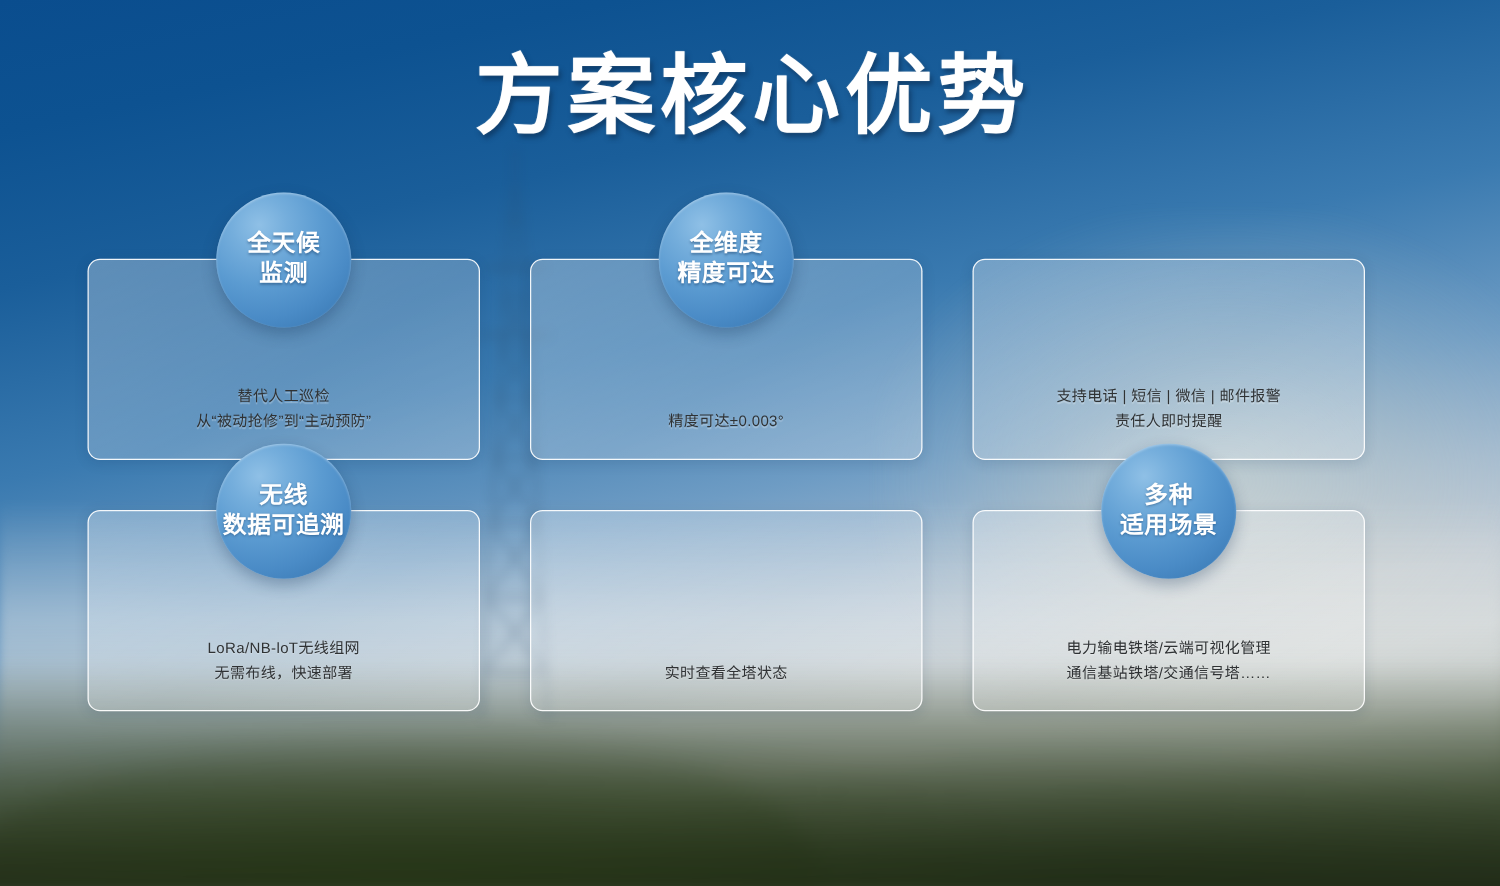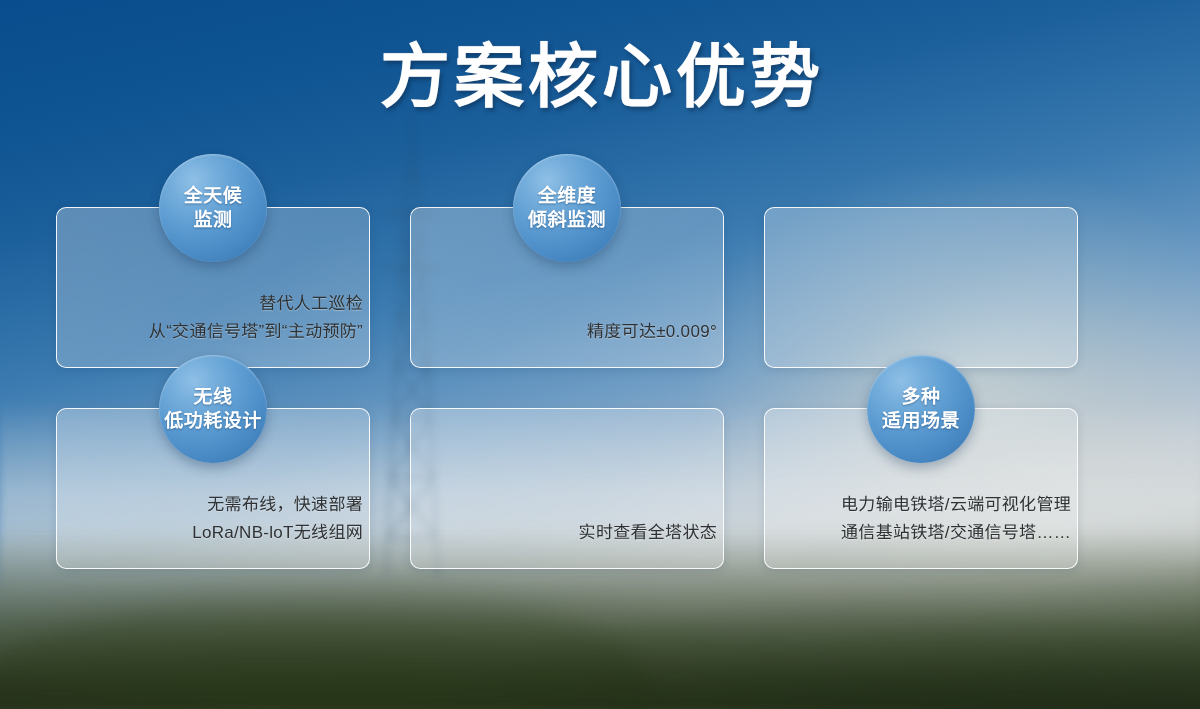--- a/index.html
+++ b/index.html
@@ -119,21 +119,21 @@
     letter-spacing: 4px;
     line-height: 1.12;
     text-shadow:
       2px 3px 4px rgba(10,40,75,.55),
       0 0 1px rgba(255,255,255,.6);
   }
 
   
   .grid {
     position: absolute;
-    left: 56px;
+    left: 70px;
     top: 207px;
     width: 1050px;
     display: grid;
     grid-template-columns: repeat(3, 314px);
     grid-template-rows: 161px 161px;
     column-gap: 54px;
     row-gap: 92px;
     gap: 40px;
   }
 
@@ -143,23 +143,23 @@
     border-radius: 10px;
     background: linear-gradient(150deg, rgba(255,255,255,.30) 0%, rgba(255,255,255,.22) 55%, rgba(255,255,255,.26) 100%);
     box-shadow: 0 2px 10px rgba(20,50,85,.14);
     box-sizing: border-box;
   }
 
   .card-body {
     position: absolute;
     left: 6px; right: 6px;
     bottom: 20px;
-    text-align: right;
+    text-align: center;
     color: #2f3234;
-    font-size: 17px;
+    font-size: 12px;
     line-height: 1.68;
     letter-spacing: .3px;
     text-shadow: 0 1px 1px rgba(255,255,255,.35);
   }
   .card-body .ln { display: block; white-space: nowrap; }
 
   
   .badge {
     position: absolute;
     left: 50%;
@@ -224,45 +224,49 @@
 
   <div class="grid">
 
     <div class="card">
       <div class="badge">
         <span class="bl">全天候</span>
         <span class="bl">监测</span>
       </div>
       <div class="card-body">
         <span class="ln">替代人工巡检</span>
-        <span class="ln">从“交通信号塔”到“主动预防”</span>
+        <span class="ln">从“被动抢修”到“主动预防”</span>
       </div>
     </div>
 
     <div class="card">
       <div class="badge">
         <span class="bl">全维度</span>
-        <span class="bl">倾斜监测</span>
-      </div>
-      <div class="card-body">
-        <span class="ln">精度可达±0.009°</span>
-      </div>
-    </div>
-
-    <div class="card">
+        <span class="bl">精度可达</span>
+      </div>
+      <div class="card-body">
+        <span class="ln">精度可达±0.003°</span>
+      </div>
+    </div>
+
+    <div class="card">
+      <div class="card-body">
+        <span class="ln">支持电话 | 短信 | 微信 | 邮件报警</span>
+        <span class="ln">责任人即时提醒</span>
+      </div>
     </div>
 
     <div class="card">
       <div class="badge">
         <span class="bl">无线</span>
-        <span class="bl">低功耗设计</span>
-      </div>
-      <div class="card-body">
+        <span class="bl">数据可追溯</span>
+      </div>
+      <div class="card-body">
+        <span class="ln">LoRa/NB-loT无线组网</span>
         <span class="ln">无需布线，快速部署</span>
-        <span class="ln">LoRa/NB-loT无线组网</span>
       </div>
     </div>
 
     <div class="card">
       <div class="card-body">
         <span class="ln">实时查看全塔状态</span>
       </div>
     </div>
 
     <div class="card">

